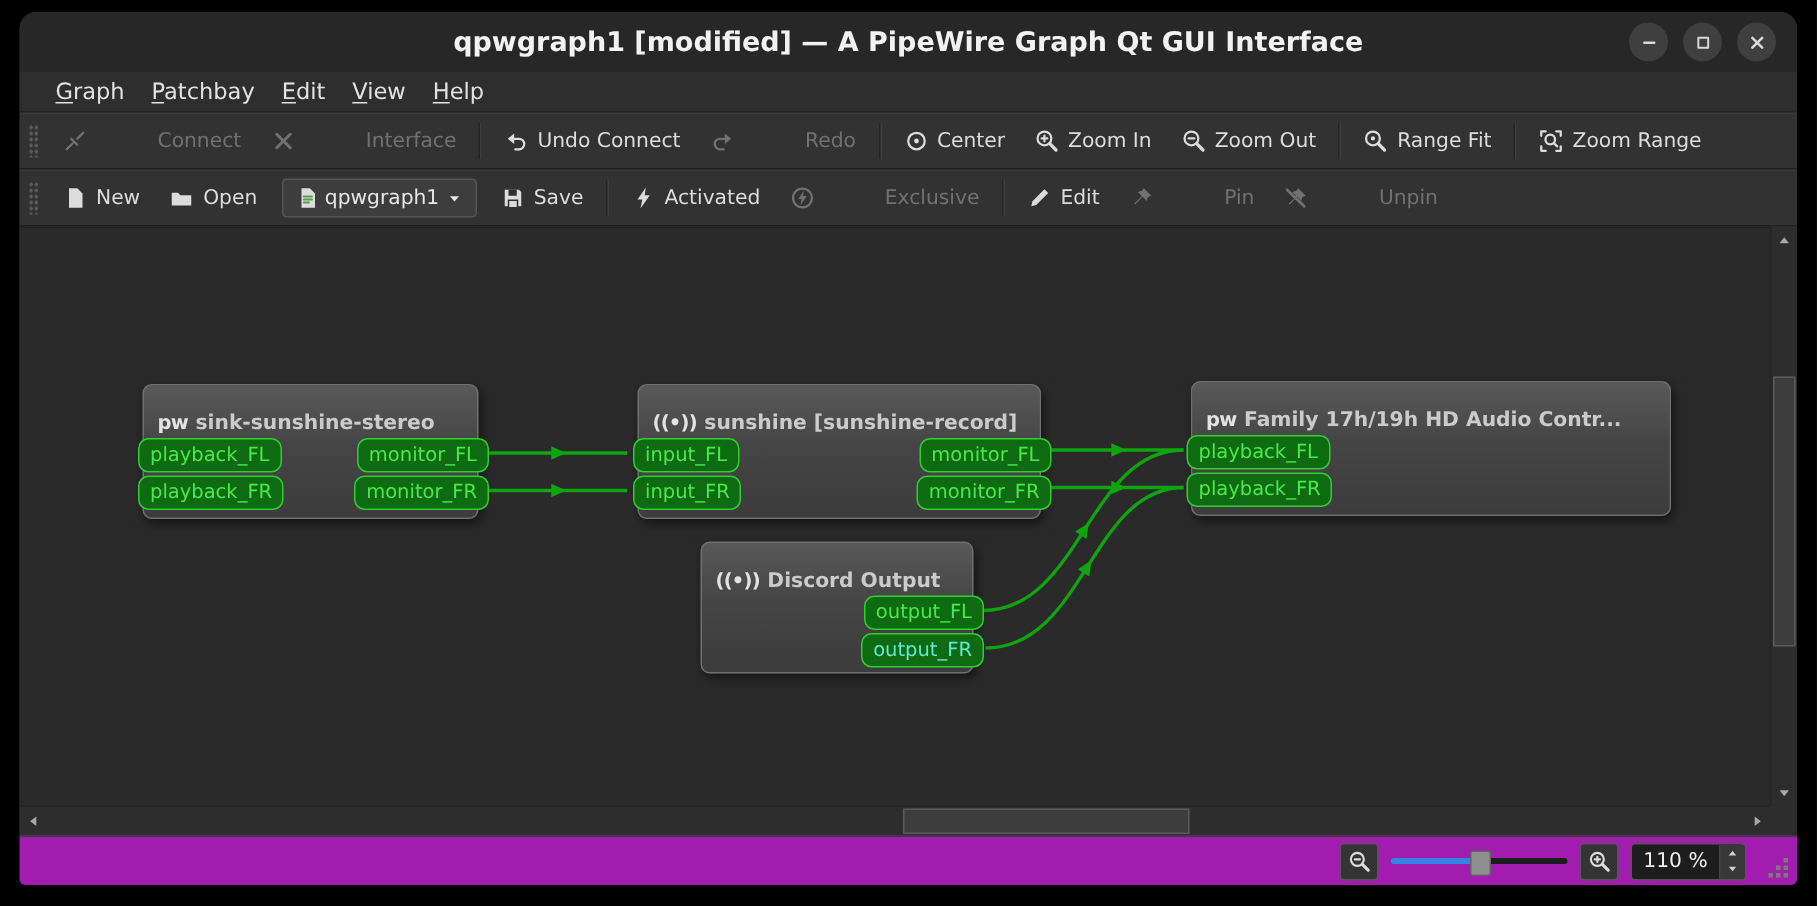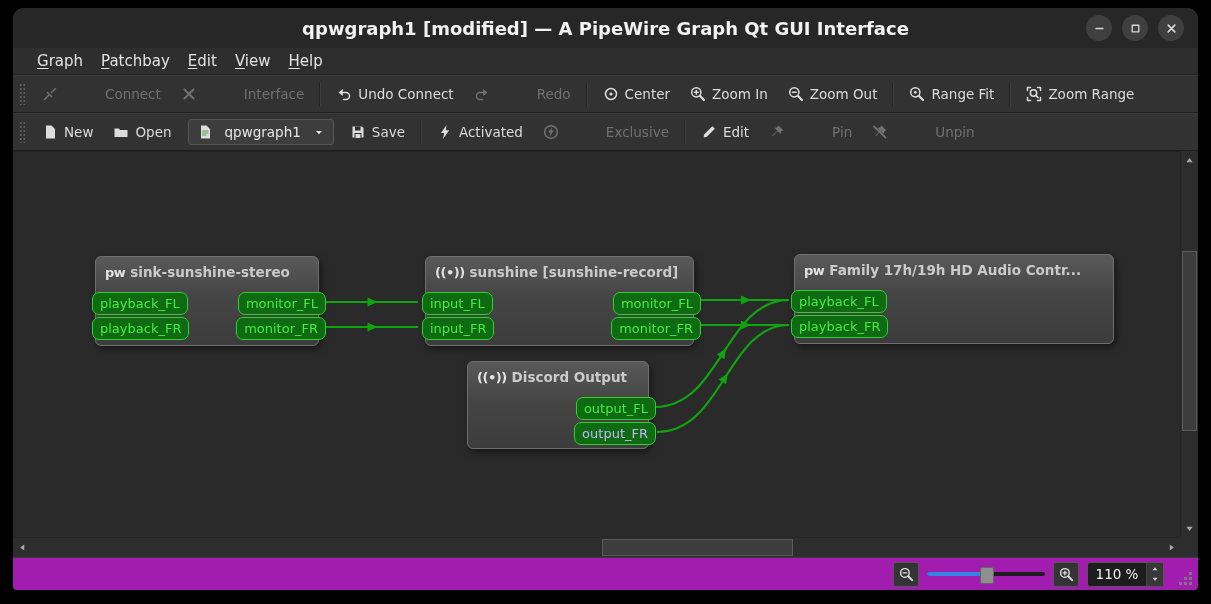--- a/index.html
+++ b/index.html
@@ -14,27 +14,27 @@
   .menubar{height:26px;background:#2e2e2e;display:flex;align-items:center;padding-left:16px;gap:2px;flex:0 0 auto;border-bottom:1px solid #232323;}
   .menu-item{color:#e2e2e2;font-size:15px;padding:3px 8px;border-radius:3px;}
   .menu-item u{text-decoration:underline;text-underline-offset:2px;}
   
   .toolbar{height:37px;background:#323232;display:flex;align-items:center;padding:0 4px;flex:0 0 auto;border-bottom:1px solid #1f1f1f;box-shadow:inset 0 1px 0 #3a3a3a;}
   .tb-handle{width:7px;height:22px;margin:0 6px 0 2px;background-image:radial-gradient(#5b5b5b 1px,transparent 1.2px);background-size:3.5px 4px;}
   .tb-btn{display:flex;align-items:center;gap:6px;color:#dcdcdc;font-size:13.5px;padding:6px 10px;border-radius:3px;white-space:nowrap;}
   .tb-btn.disabled{color:#717171;gap:47px;}
   .tb-sep{width:1px;height:24px;background:#242424;border-right:1px solid #3e3e3e;margin:0 5px;}
   .ic{width:16px;height:16px;flex:0 0 auto;}
-  .combo{display:flex;align-items:center;gap:12px;background:#3d3d3d;border:1px solid #555;border-radius:3px;padding:4px 8px;margin:0 6px;color:#e6e6e6;font-size:13.5px;}
+  .combo{display:flex;align-items:center;gap:4px;background:#3d3d3d;border:1px solid #555;border-radius:3px;padding:4px 8px;margin:0 6px;color:#e6e6e6;font-size:13.5px;}
   
   .canvas-zone{flex:1 1 auto;display:grid;grid-template-columns:1fr 18px;grid-template-rows:1fr 20px;background:#2a2a2a;}
   .canvas{position:relative;overflow:hidden;background:#2a2a2a;border-top:1px solid #222;}
   .wires{position:absolute;left:0;top:0;pointer-events:none;}
   .node{position:absolute;border:1px solid #6f6f6f;border-radius:6px;background:linear-gradient(#595959,#454545 45%,#3c3c3c);box-shadow:2px 3px 7px rgba(0,0,0,.5);}
-  .node-head{display:flex;align-items:center;gap:5px;padding:7px 9px 0 9px;overflow:hidden;}
+  .node-head{display:flex;align-items:center;gap:5px;padding:17px 9px 0 9px;overflow:hidden;}
   .node-ic{color:#e3e3e3;font-weight:bold;font-size:13px;letter-spacing:-.5px;white-space:nowrap;}
   .node-title{color:#cbcbcb;font-weight:bold;font-size:13.5px;white-space:nowrap;overflow:hidden;}
   .port{position:absolute;height:19px;line-height:19px;font-size:13px;padding:1px 7px;border-radius:7px;white-space:nowrap;}
   
   .vscroll{background:#2d2d2d;border-left:1px solid #252525;position:relative;}
   .hscroll{background:#2d2d2d;border-top:1px solid #252525;position:relative;}
   .scroll-arrow{position:absolute;color:#a8a8a8;display:flex;align-items:center;justify-content:center;}
   .thumb{position:absolute;background:#3d3d3d;border:1px solid #5a5a5a;}
   .corner{background:#2d2d2d;}
   
@@ -272,21 +272,21 @@
             </div>
             <div class="port in" style="top: 35px; left: -4px; background: rgb(14, 107, 18); border: 1.5px solid rgb(51, 204, 51); color: rgb(72, 234, 72);">playback_FL</div>
             <div class="port in" style="top: 60px; left: -4px; background: rgb(14, 107, 18); border: 1.5px solid rgb(51, 204, 51); color: rgb(72, 234, 72);">playback_FR</div>
           </div>
           <div class="node" style="left: 454px; top: 209px; width: 180px; height: 86px;">
             <div class="node-head">
               <span class="node-ic">((•))</span>
               <span class="node-title">Discord Output</span>
             </div>
             <div class="port out" style="top: 35px; right: -8px; background: rgb(14, 107, 18); border: 1.5px solid rgb(51, 204, 51); color: rgb(72, 234, 72);">output_FL</div>
-            <div class="port out" style="top: 60px; right: -8px; background: rgb(14, 107, 18); border: 1.5px solid rgb(51, 204, 51); color: #c4b5fd; margin-left: 46px;">output_FR</div>
+            <div class="port out" style="top: 60px; right: -8px; background: rgb(14, 107, 18); border: 1.5px solid rgb(51, 204, 51); color: #5eead4; margin-left: 46px;">output_FR</div>
           </div>
         </div>
     </div>
     <div class="vscroll">
       <div class="scroll-arrow" style="top:1px;left:0;right:0;height:16px" id="sa-up">
           <svg class="ic" style="width:11px;height:11px" viewBox="0 0 16 16" fill="none" stroke="currentColor" stroke-width="1.5" stroke-linecap="round" stroke-linejoin="round">
             <polygon points="3.5,10.5 12.5,10.5 8,4.5" fill="currentColor" stroke="none"></polygon>
           </svg>
         </div>
       <div class="thumb" style="left:1px;right:1px;top:26%;height:46%"></div>

